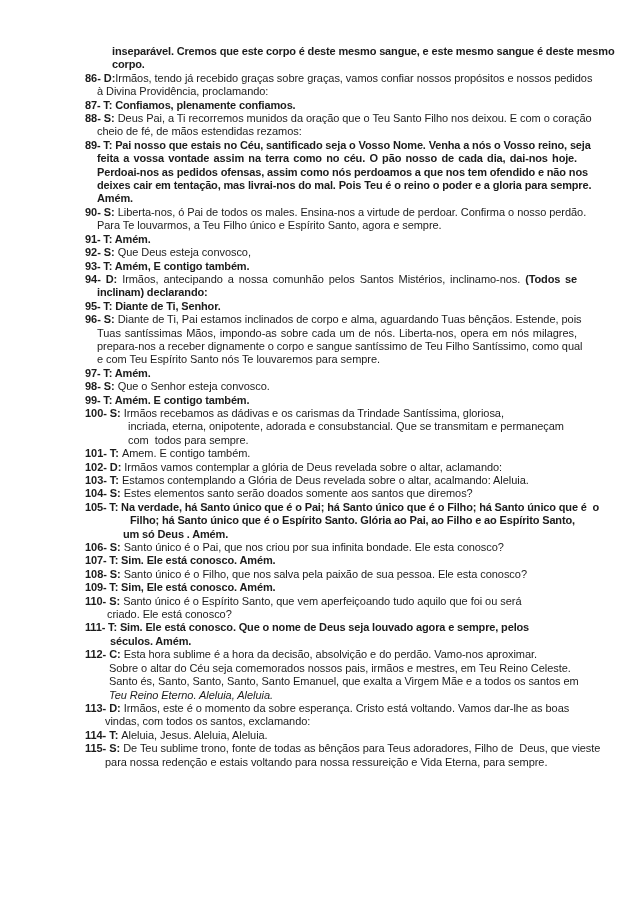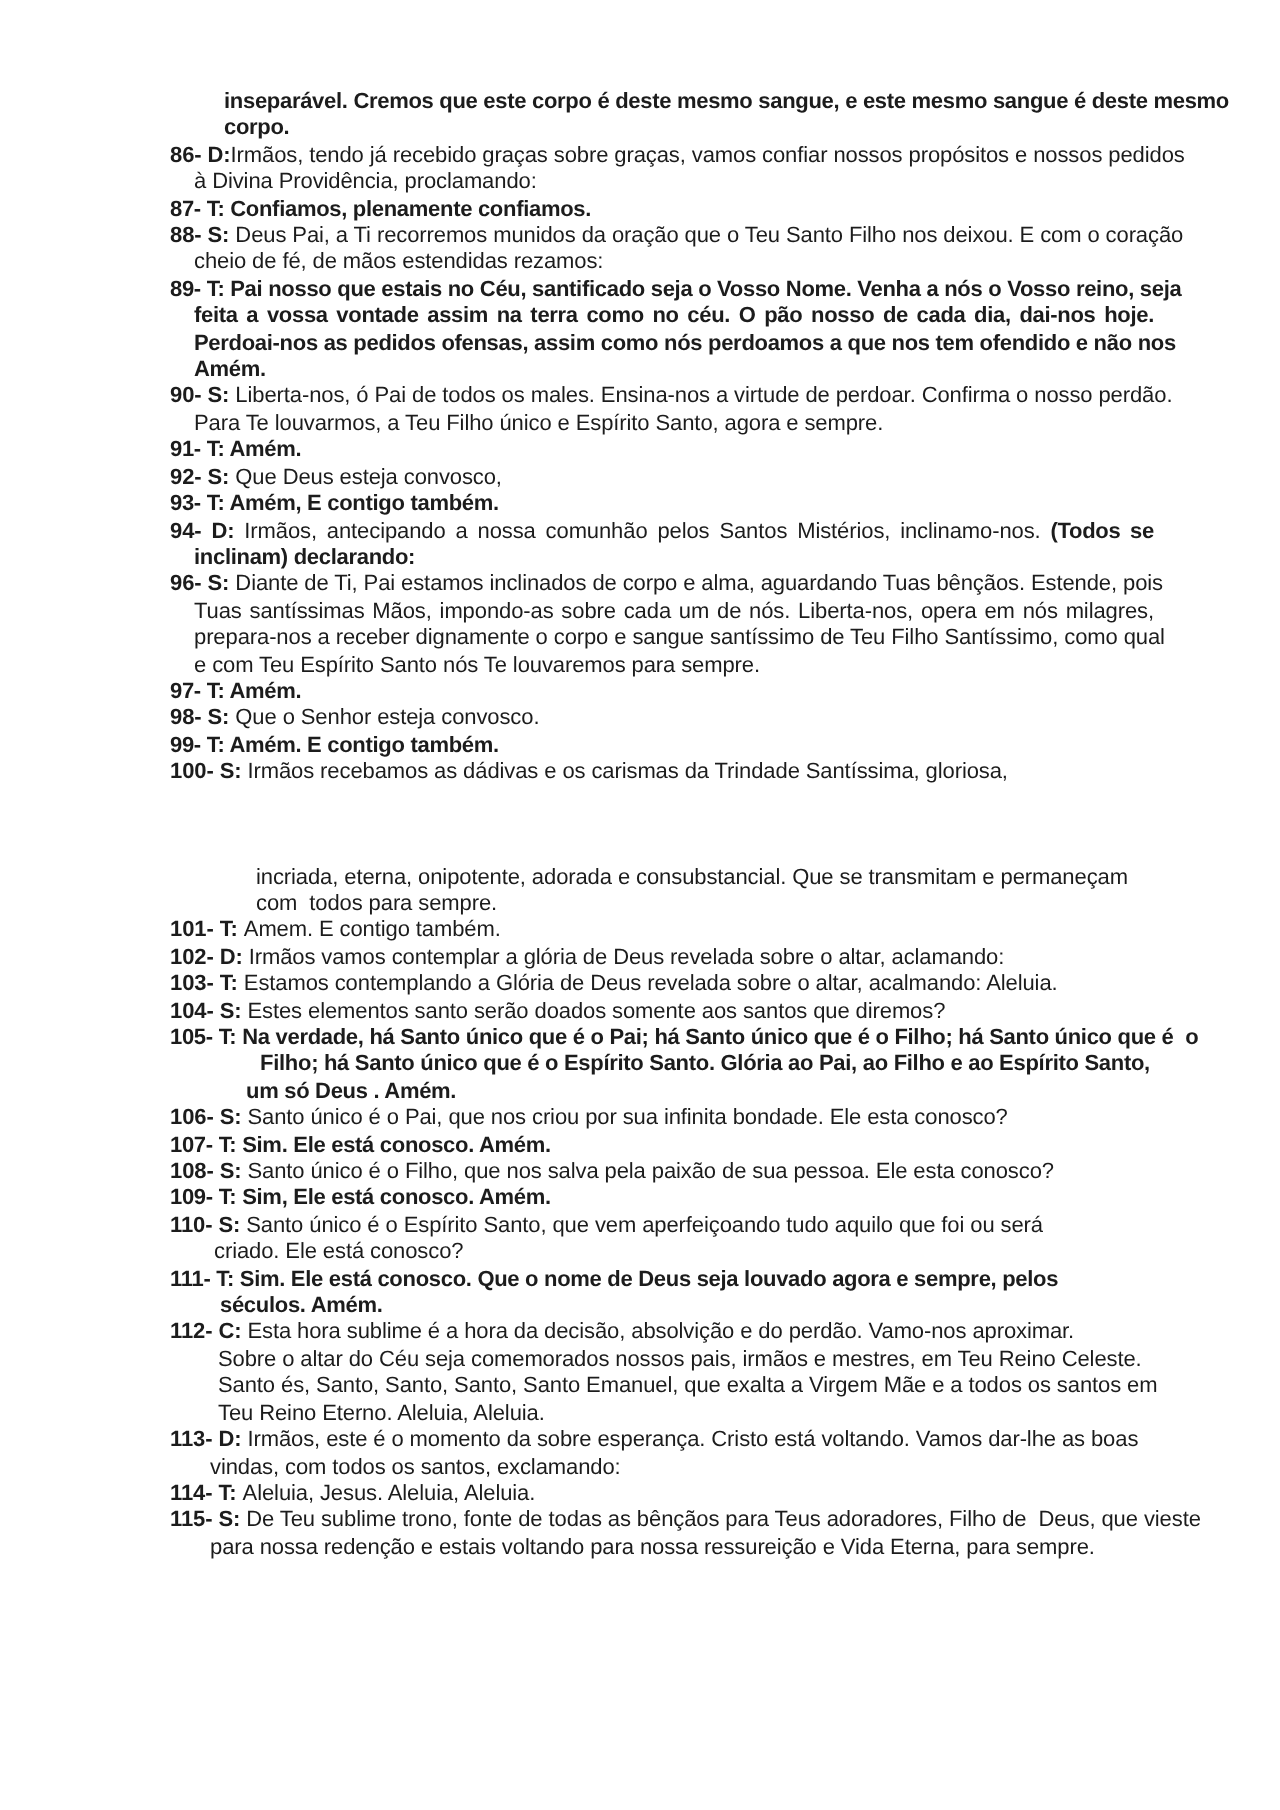--- a/index.html
+++ b/index.html
@@ -48,57 +48,61 @@
         <div class="line first"><span class="prefix">87- T: </span><span>Confiamos, plenamente confiamos.</span></div>
       </div>
       <div class="entry">
         <div class="line j first"><span class="prefix">88- S: </span><span>Deus Pai, a Ti recorremos munidos da oração que o Teu Santo Filho nos deixou. E com o coração</span></div>
         <div class="line"><span>cheio de fé, de mãos estendidas rezamos:</span></div>
       </div>
       <div class="entry b">
         <div class="line j first"><span class="prefix">89- T: </span><span>Pai nosso que estais no Céu, santificado seja o Vosso Nome. Venha a nós o Vosso reino, seja</span></div>
         <div class="line j"><span>feita a vossa vontade assim na terra como no céu. O pão nosso de cada dia, dai-nos hoje.</span></div>
         <div class="line j"><span>Perdoai-nos as pedidos ofensas, assim como nós perdoamos a que nos tem ofendido e não nos</span></div>
+        <div class="line j"><span>deixes cair em tentação, mas livrai-nos do mal. Pois Teu é o reino o poder e a gloria para sempre.</span></div>
         <div class="line"><span>Amém.</span></div>
       </div>
       <div class="entry">
         <div class="line j first"><span class="prefix">90- S: </span><span>Liberta-nos, ó Pai de todos os males. Ensina-nos a virtude de perdoar. Confirma o nosso perdão.</span></div>
         <div class="line"><span>Para Te louvarmos, a Teu Filho único e Espírito Santo, agora e sempre.</span></div>
       </div>
       <div class="entry b">
         <div class="line first"><span class="prefix">91- T: </span><span>Amém.</span></div>
       </div>
       <div class="entry">
         <div class="line first"><span class="prefix">92- S: </span><span>Que Deus esteja convosco,</span></div>
       </div>
       <div class="entry b">
         <div class="line first"><span class="prefix">93- T: </span><span>Amém, E contigo também.</span></div>
       </div>
       <div class="entry">
         <div class="line j first"><span class="prefix">94- D: </span><span>Irmãos, antecipando a nossa comunhão pelos Santos Mistérios, inclinamo-nos. </span><span class="sb">(Todos se</span></div>
         <div class="line"><span class="sb">inclinam) declarando:</span></div>
       </div>
+      <div class="entry b">
+        <div class="line first"><span class="prefix">95- T: </span><span>Diante de Ti, Senhor.</span></div>
+      </div>
       <div class="entry">
         <div class="line j first"><span class="prefix">96- S: </span><span>Diante de Ti, Pai estamos inclinados de corpo e alma, aguardando Tuas bênçãos. Estende, pois</span></div>
         <div class="line j"><span>Tuas santíssimas Mãos, impondo-as sobre cada um de nós. Liberta-nos, opera em nós milagres,</span></div>
         <div class="line j"><span>prepara-nos a receber dignamente o corpo e sangue santíssimo de Teu Filho Santíssimo, como qual</span></div>
         <div class="line"><span>e com Teu Espírito Santo nós Te louvaremos para sempre.</span></div>
       </div>
       <div class="entry b">
         <div class="line first"><span class="prefix">97- T: </span><span>Amém.</span></div>
       </div>
       <div class="entry">
         <div class="line first"><span class="prefix">98- S: </span><span>Que o Senhor esteja convosco.</span></div>
       </div>
       <div class="entry b">
         <div class="line first"><span class="prefix">99- T: </span><span>Amém. E contigo também.</span></div>
       </div>
       <div class="entry">
         <div class="line first"><span class="prefix">100- S: </span><span>Irmãos recebamos as dádivas e os carismas da Trindade Santíssima, gloriosa,</span></div>
-        <div class="line" style="margin-left: 31px; margin-top: 39px;"><span>incriada, eterna, onipotente, adorada e consubstancial. Que se transmitam e permaneçam</span></div>
+        <div class="line" style="margin-left: 31px;"><span>incriada, eterna, onipotente, adorada e consubstancial. Que se transmitam e permaneçam</span></div>
         <div class="line" style="margin-left: 31px;"><span>com&nbsp; todos para sempre.</span></div>
       </div>
       <div class="entry">
         <div class="line first"><span class="prefix">101- T: </span><span>Amem. E contigo também.</span></div>
       </div>
       <div class="entry">
         <div class="line first"><span class="prefix">102- D: </span><span>Irmãos vamos contemplar a glória de Deus revelada sobre o altar, aclamando:</span></div>
       </div>
       <div class="entry">
         <div class="line first"><span class="prefix">103- T: </span><span>Estamos contemplando a Glória de Deus revelada sobre o altar, acalmando: Aleluia.</span></div>
@@ -128,21 +132,21 @@
         <div class="line" style="margin-left: 10px;"><span>criado. Ele está conosco?</span></div>
       </div>
       <div class="entry b">
         <div class="line first"><span class="prefix">111- T: </span><span>Sim. Ele está conosco. Que o nome de Deus seja louvado agora e sempre, pelos</span></div>
         <div class="line" style="margin-left: 13px;"><span>séculos. Amém.</span></div>
       </div>
       <div class="entry">
         <div class="line first"><span class="prefix">112- C: </span><span>Esta hora sublime é a hora da decisão, absolvição e do perdão. Vamo-nos aproximar.</span></div>
         <div class="line" style="margin-left: 12px;"><span>Sobre o altar do Céu seja comemorados nossos pais, irmãos e mestres, em Teu Reino Celeste.</span></div>
         <div class="line" style="margin-left: 12px;"><span>Santo és, Santo, Santo, Santo, Santo Emanuel, que exalta a Virgem Mãe e a todos os santos em</span></div>
-        <div class="line" style="margin-left: 12px;"><span>Teu Reino Eterno. Aleluia, Aleluia.</span></div>
+        <div class="line" style="margin-left: 12px; font-style: italic;"><span>Teu Reino Eterno. Aleluia, Aleluia.</span></div>
       </div>
       <div class="entry">
         <div class="line first"><span class="prefix">113- D: </span><span>Irmãos, este é o momento da sobre esperança. Cristo está voltando. Vamos dar-lhe as boas</span></div>
         <div class="line" style="margin-left: 8px;"><span>vindas, com todos os santos, exclamando:</span></div>
       </div>
       <div class="entry">
         <div class="line first"><span class="prefix">114- T: </span><span>Aleluia, Jesus. Aleluia, Aleluia.</span></div>
       </div>
       <div class="entry">
         <div class="line j first"><span class="prefix">115- S: </span><span>De Teu sublime trono, fonte de todas as bênçãos para Teus adoradores, Filho de&nbsp; Deus, que vieste</span></div>

